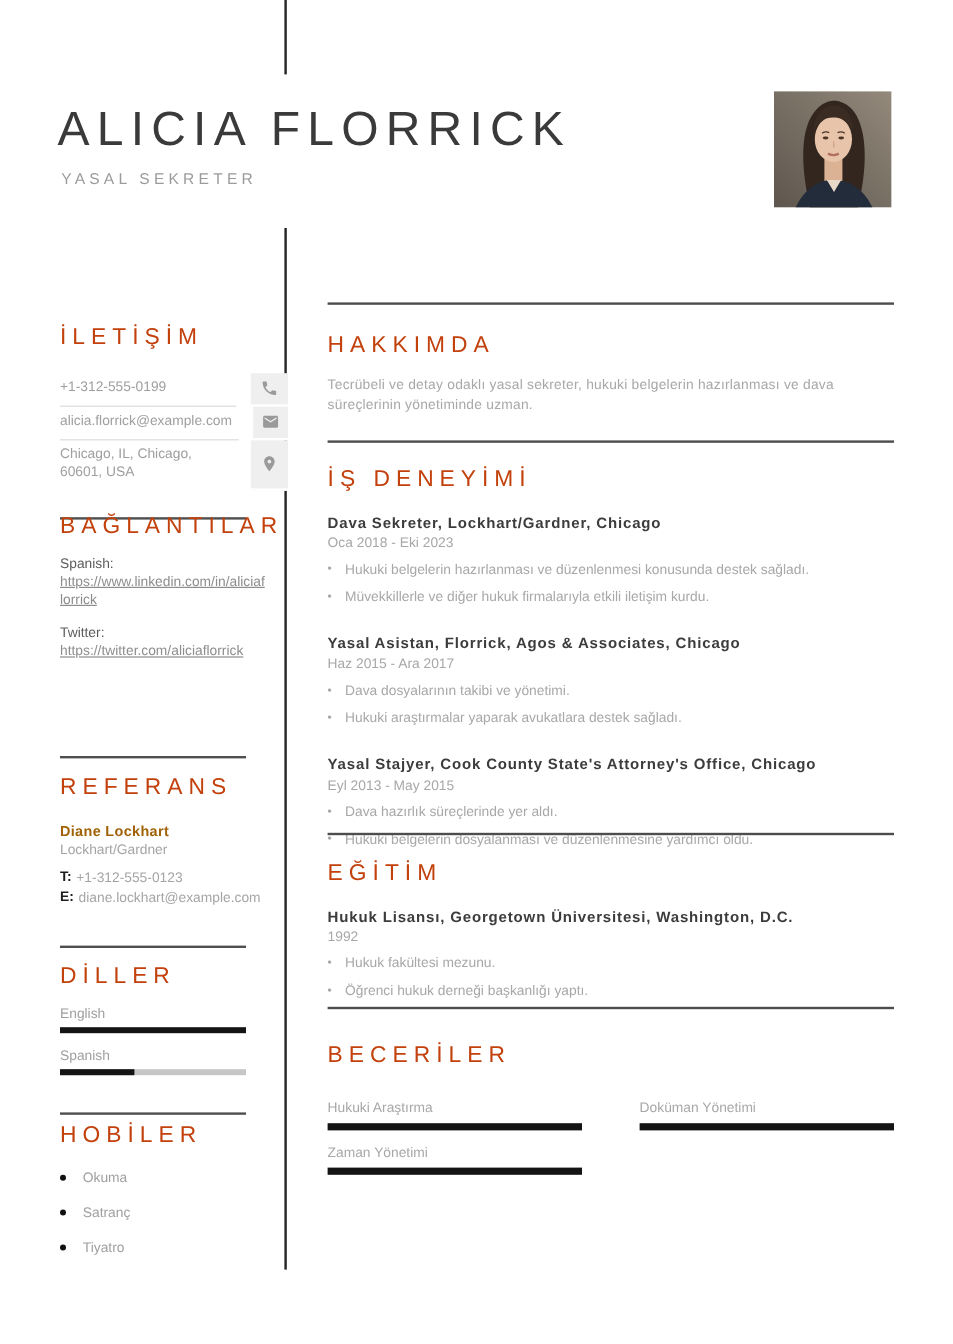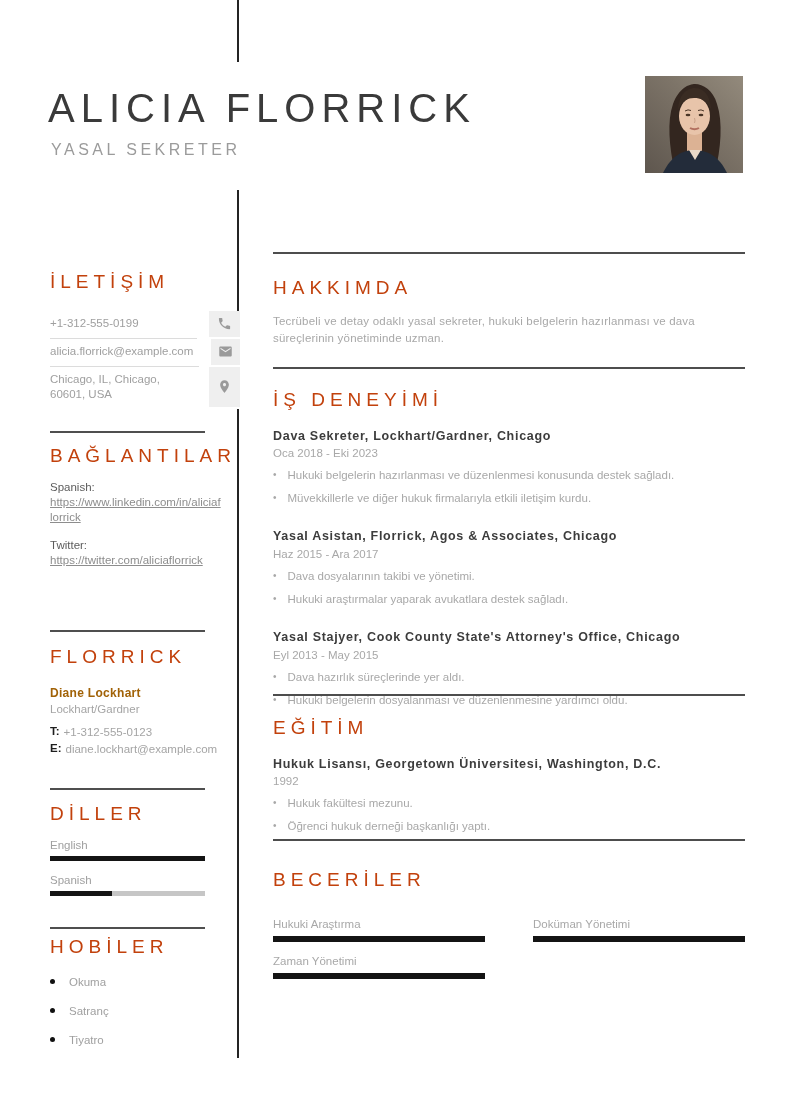--- a/index.html
+++ b/index.html
@@ -6,38 +6,38 @@
   .page {
     position:relative; width:794px; height:1120px; background:#ffffff;
     font-family:"Liberation Sans", sans-serif; overflow:hidden;
   }
   
   .vline-top  { position:absolute; left:237px; top:0;     width:2px; height:62px;  background:#242424; }
   .vline-main { position:absolute; left:237px; top:190px; width:2px; height:868px; background:#242424; }
 
   
   .header-name  { position:absolute; left:48px; top:86px;  font-size:40px; font-weight:300; letter-spacing:6px;  color:#3a3a3a; white-space:nowrap; }
-  .header-title { position:absolute; left:51px; top:141px; font-size:16px; letter-spacing:3.5px; color:#9b9b9b; white-space:nowrap; }
+  .header-title { position:absolute; left:51px; top:141px; font-size:13px; letter-spacing:3.5px; color:#9b9b9b; white-space:nowrap; }
   .photo { position:absolute; left:645px; top:76px; width:98px; height:97px; }
 
   
   .section-heading { font-size:19px; letter-spacing:5px; color:#c2410c; font-weight:400; line-height:1.2; }
   .side-rule { position:absolute; left:50px; width:155px; height:2px; background:#4f4f4f; }
   .main-rule { position:absolute; left:273px; width:472px; height:2px; background:#4d4d4d; }
 
   
   #contact { position:absolute; left:50px; top:271px; width:190px; }
   .contact-rows { margin-top:17px; }
   .c-row  { display:flex;gap:12px; }
   .c-text { width:157px; font-size:11.5px; color:#9f9f9f; display:flex; align-items:center; padding:5px 6px 7px 0; line-height:15px; box-sizing:border-box; }
   .c-row.bordered .c-text { border-bottom:1px solid #dcdcdc; }
   .c-icon { width:33px; background:#efefef; display:flex; align-items:center; justify-content:center; border-bottom:2px solid #ffffff; }
 
   
-  #links { position:absolute; left:50px; top:445px; width:172px; }
+  #links { position:absolute; left:50px; top:428px; width:172px; }
   .link-item  { margin-top:13px; }
   .link-label { font-size:11.5px; color:#5c5c5c; margin-bottom:2px; }
   .link-url   { font-size:11.5px; color:#8d8d8d; text-decoration:underline; word-break:break-all; line-height:1.35; cursor:pointer; }
 
   
   #reference { position:absolute; left:50px; top:646px; width:168px; }
   .ref-name    { font-size:12px; font-weight:bold; color:#a16207; margin-top:17px; letter-spacing:0.3px; }
   .ref-company { font-size:11.5px; color:#a5a5a5; margin-top:3px; }
   .ref-line    { display:flex; font-size:11.5px; margin-top:2px; }
   .ref-line.first { margin-top:10px; }
@@ -161,21 +161,21 @@
       <div class="link-item">
         <div class="link-label">Twitter:</div>
         <div class="link-url">https://twitter.com/aliciaflorrick</div>
       </div>
 
   </section>
 
   <div class="side-rule" style="top:630px"></div>
 
   <section id="reference">
-    <div class="section-heading">FLORRICK</div>
+    <div class="section-heading">REFERANS</div>
     <div class="ref-name">Diane Lockhart</div>
     <div class="ref-company">Lockhart/Gardner</div>
     <div class="ref-line first">
       <span class="ref-prefix">T:</span>
       <span class="ref-value">+1-312-555-0123</span>
     </div>
     <div class="ref-line">
       <span class="ref-prefix">E:</span>
       <span class="ref-value">diane.lockhart@example.com</span>
     </div>

